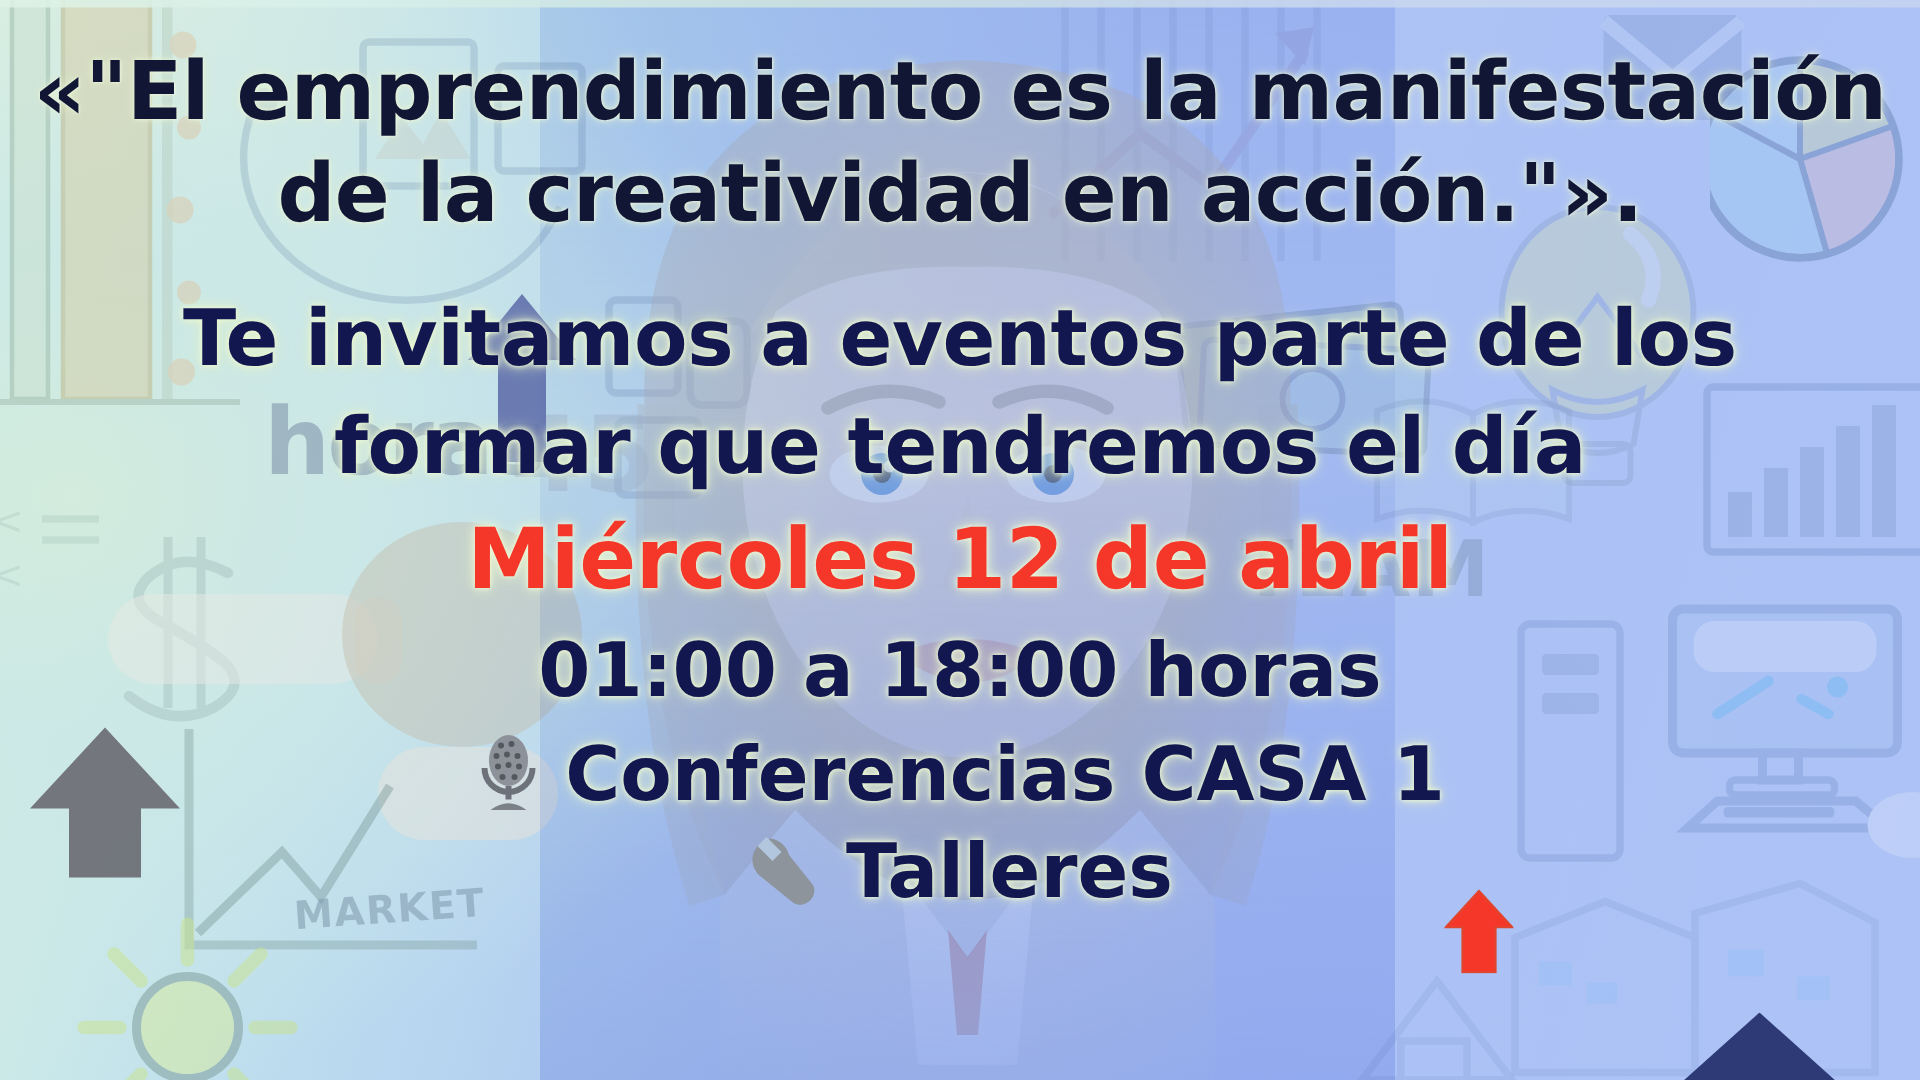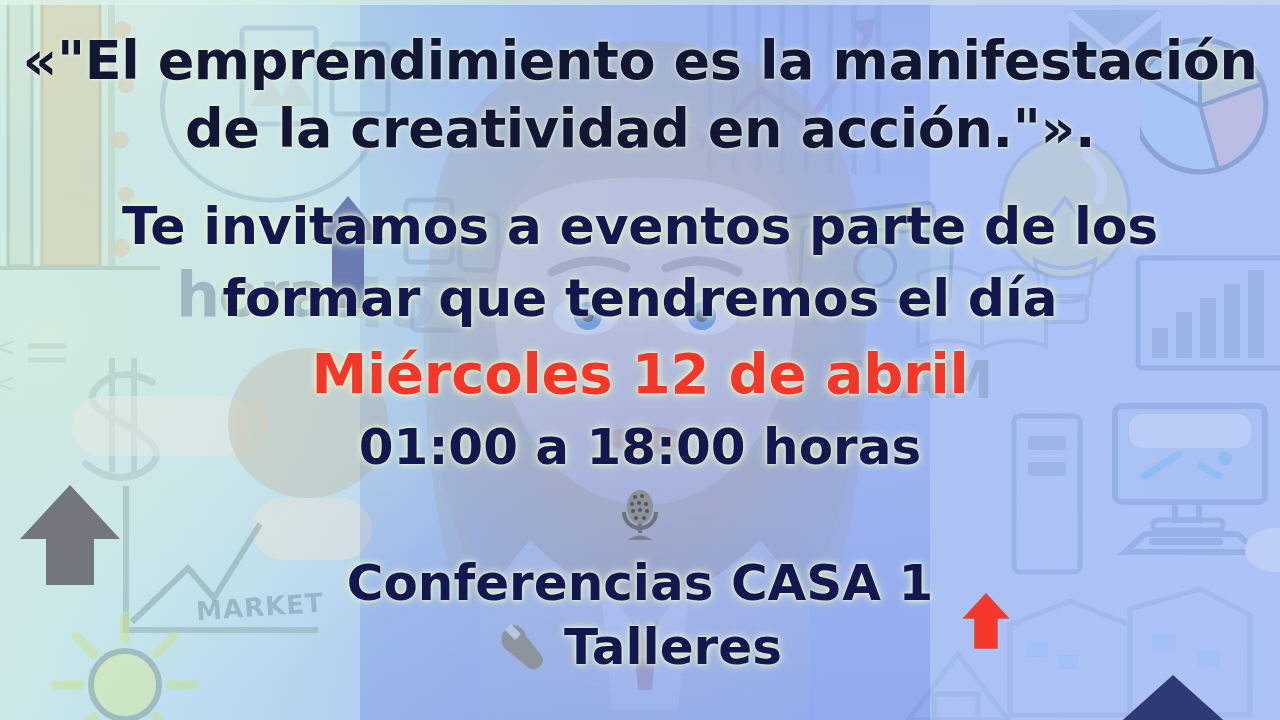--- a/index.html
+++ b/index.html
@@ -129,21 +129,21 @@
     font-size: 50px;
     font-weight: 700;
     color: #12174f;
     display: flex; align-items: center; justify-content: center;
     gap: 16px;
     text-shadow:
        0 0 3px rgba(238,247,212,1),
        0 0 6px rgba(233,245,205,.9),
        0 0 11px rgba(228,242,200,.6);
   }
-  .venue.l1 { margin-bottom: 14px; flex-direction: column; }
+  .venue.l1 { margin-bottom: 14px; }
   .venue .ico { display: inline-flex; filter: none; text-shadow: none; }
 
   
   .red-arrow { position: absolute; left: 963px; top: 593px; z-index: 30; }
   .gray-arrow { position: absolute; left: 18px; top: 483px; z-index: 30; }
   .idea-arrow { position: absolute; left: 312px; top: 196px; z-index: 10; }
   .navy-tri { position: absolute; left: 1115px; top: 675px; z-index: 30; }
   .idea-word {
     position: absolute; left: 176px; top: 258px;
     font-size: 62px; font-weight: 800; color: #7b8fa8;

